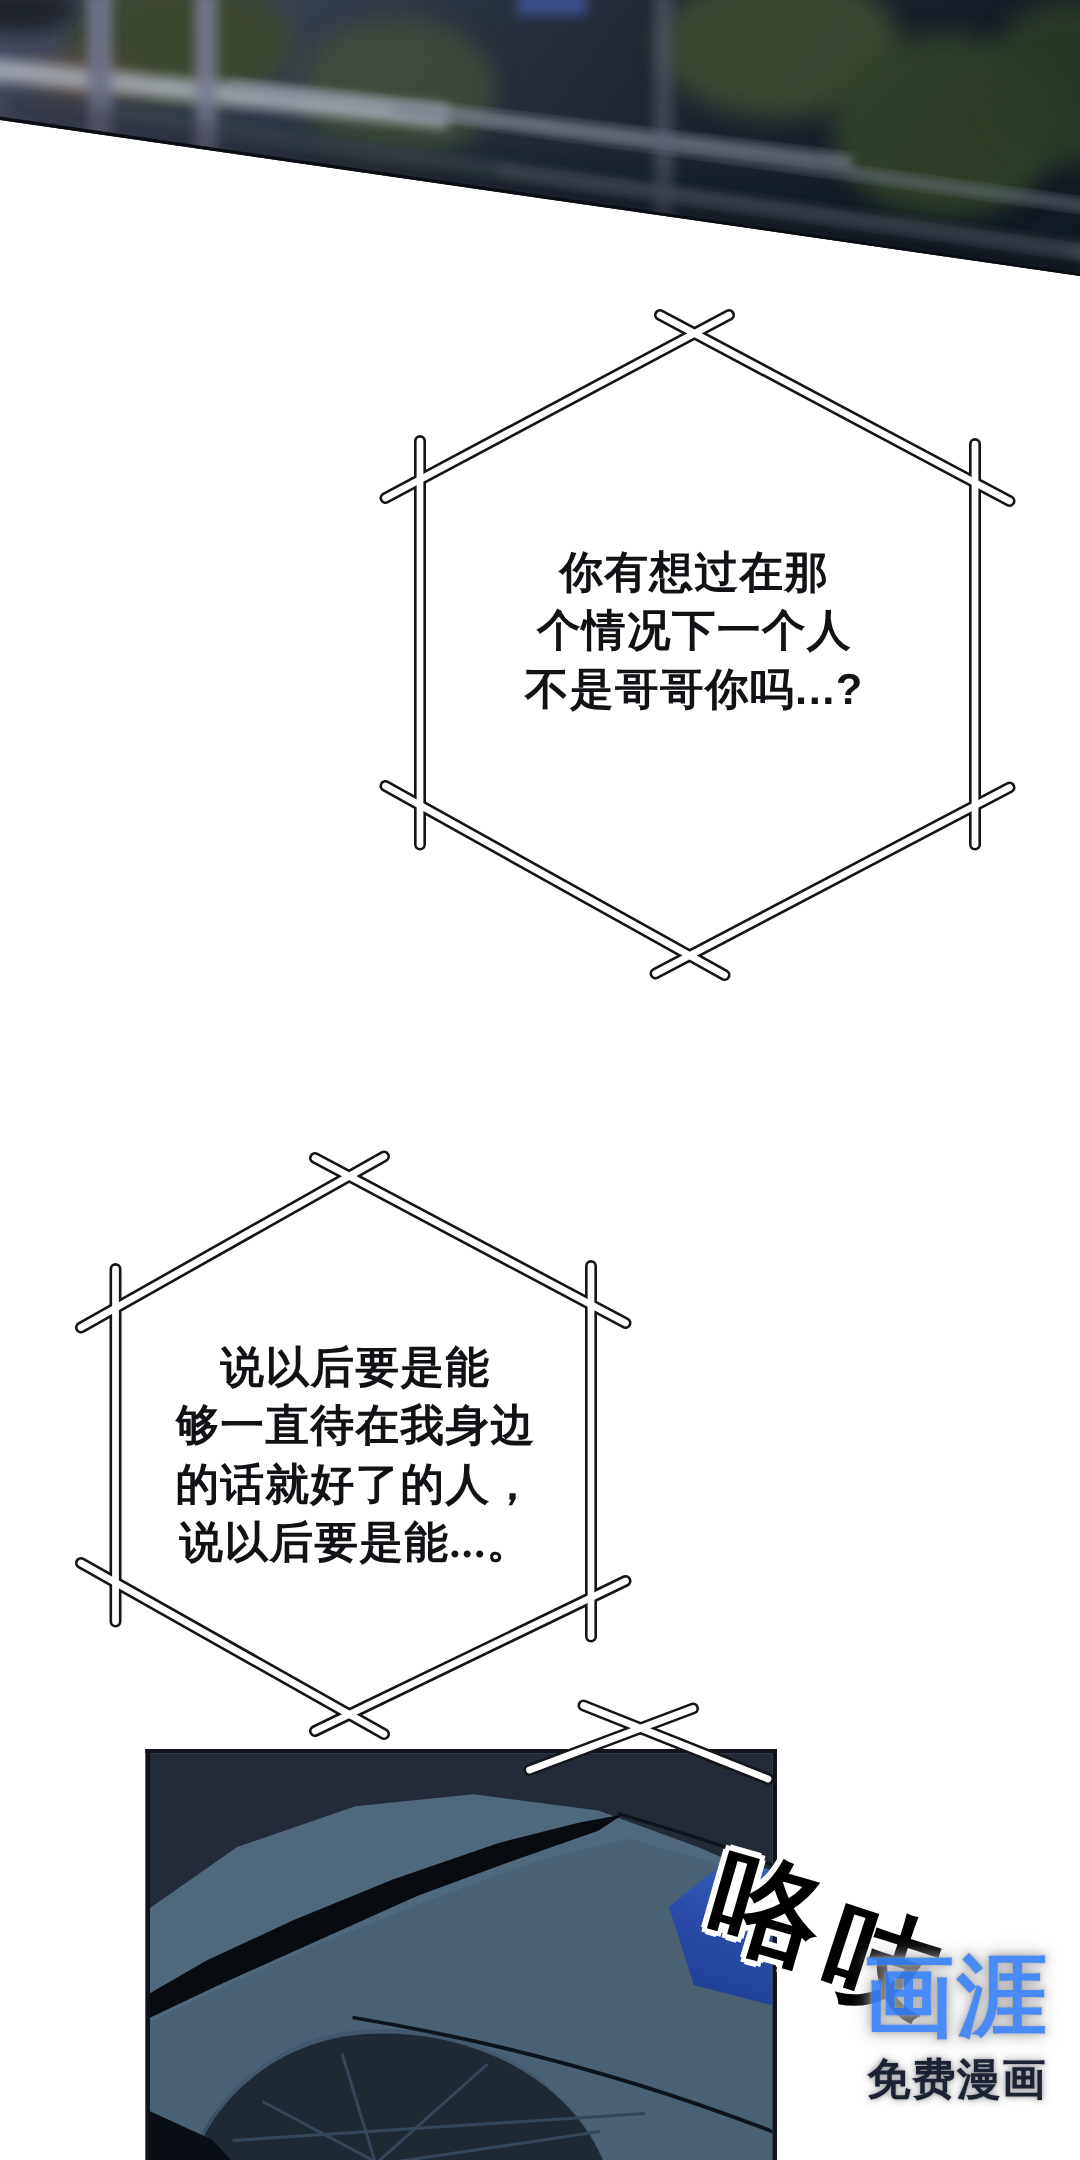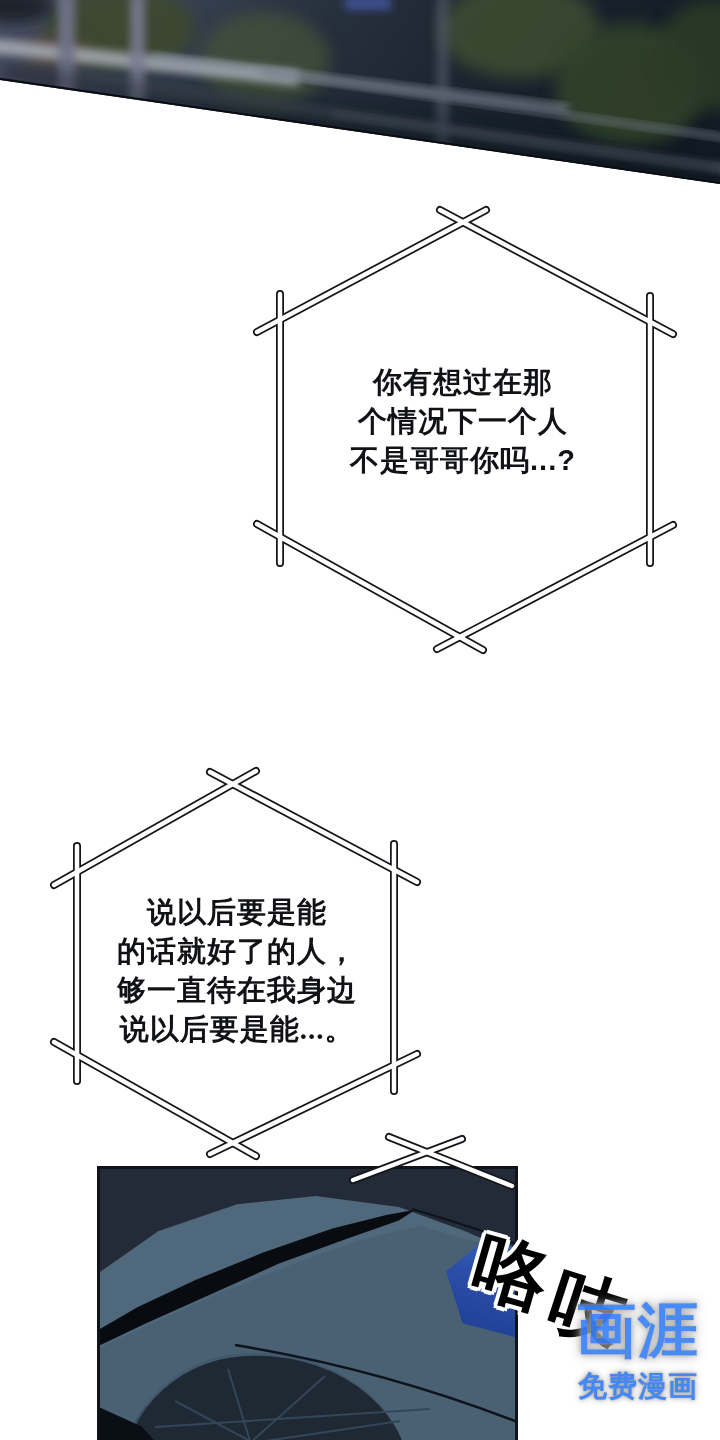--- a/index.html
+++ b/index.html
@@ -42,21 +42,21 @@
     font-family:"DejaVu Sans","Liberation Sans",sans-serif;
     text-shadow:-4px 0 0 #fff,4px 0 0 #fff,0 -4px 0 #fff,0 4px 0 #fff,
                 -3px -3px 0 #fff,3px -3px 0 #fff,-3px 3px 0 #fff,3px 3px 0 #fff;}
   .sfx1{left:474px;top:1224px;transform:rotate(16deg);}
   .sfx2{left:550px;top:1260px;transform:rotate(18deg);}
 
   
   .watermark{position:absolute;left:556px;top:1300px;width:164px;text-align:center;z-index:8;}
   .wm-logo{font-size:60px;font-weight:900;color:#3b82f6;opacity:.93;letter-spacing:2px;line-height:62px;
     text-shadow:0 0 2px #ababab,0 0 7px #9a9a9a,0 0 14px #c4c4c4;}
-  .wm-tag{font-size:29px;font-weight:700;color:#3b82f6;opacity:.95;margin-top:5px;letter-spacing:1px;
+  .wm-tag{font-size:29px;font-weight:700;color:#0f172a;opacity:.95;margin-top:5px;letter-spacing:1px;
     text-shadow:0 0 2px #9a9a9a,0 0 6px #8f8f8f;}
 
   .stickb{stroke:#131519;stroke-width:8;stroke-linecap:round;}
   .stickw{stroke:#ffffff;stroke-width:4.5;stroke-linecap:round;}
 </style>
 </head>
 <body>
 
 <div class="page">
 
@@ -140,22 +140,22 @@
   </svg>
 
   <div class="bubble-text b1">
     <div>你有想过在那</div>
     <div>个情况下一个人</div>
     <div>不是哥哥你吗...?</div>
   </div>
 
   <div class="bubble-text b2">
     <div>说以后要是能</div>
+    <div>够一直待在我身边</div>
     <div>的话就好了的人，</div>
-    <div>够一直待在我身边</div>
     <div>说以后要是能...。</div>
   </div>
 
   <div class="panel">
     <div class="shape navy-top"></div>
     <div class="shape blade"></div>
     <div class="shape body-lower"></div>
     <div class="plate"></div>
     <div class="dome"></div>
     <div class="shape wedge"></div>

